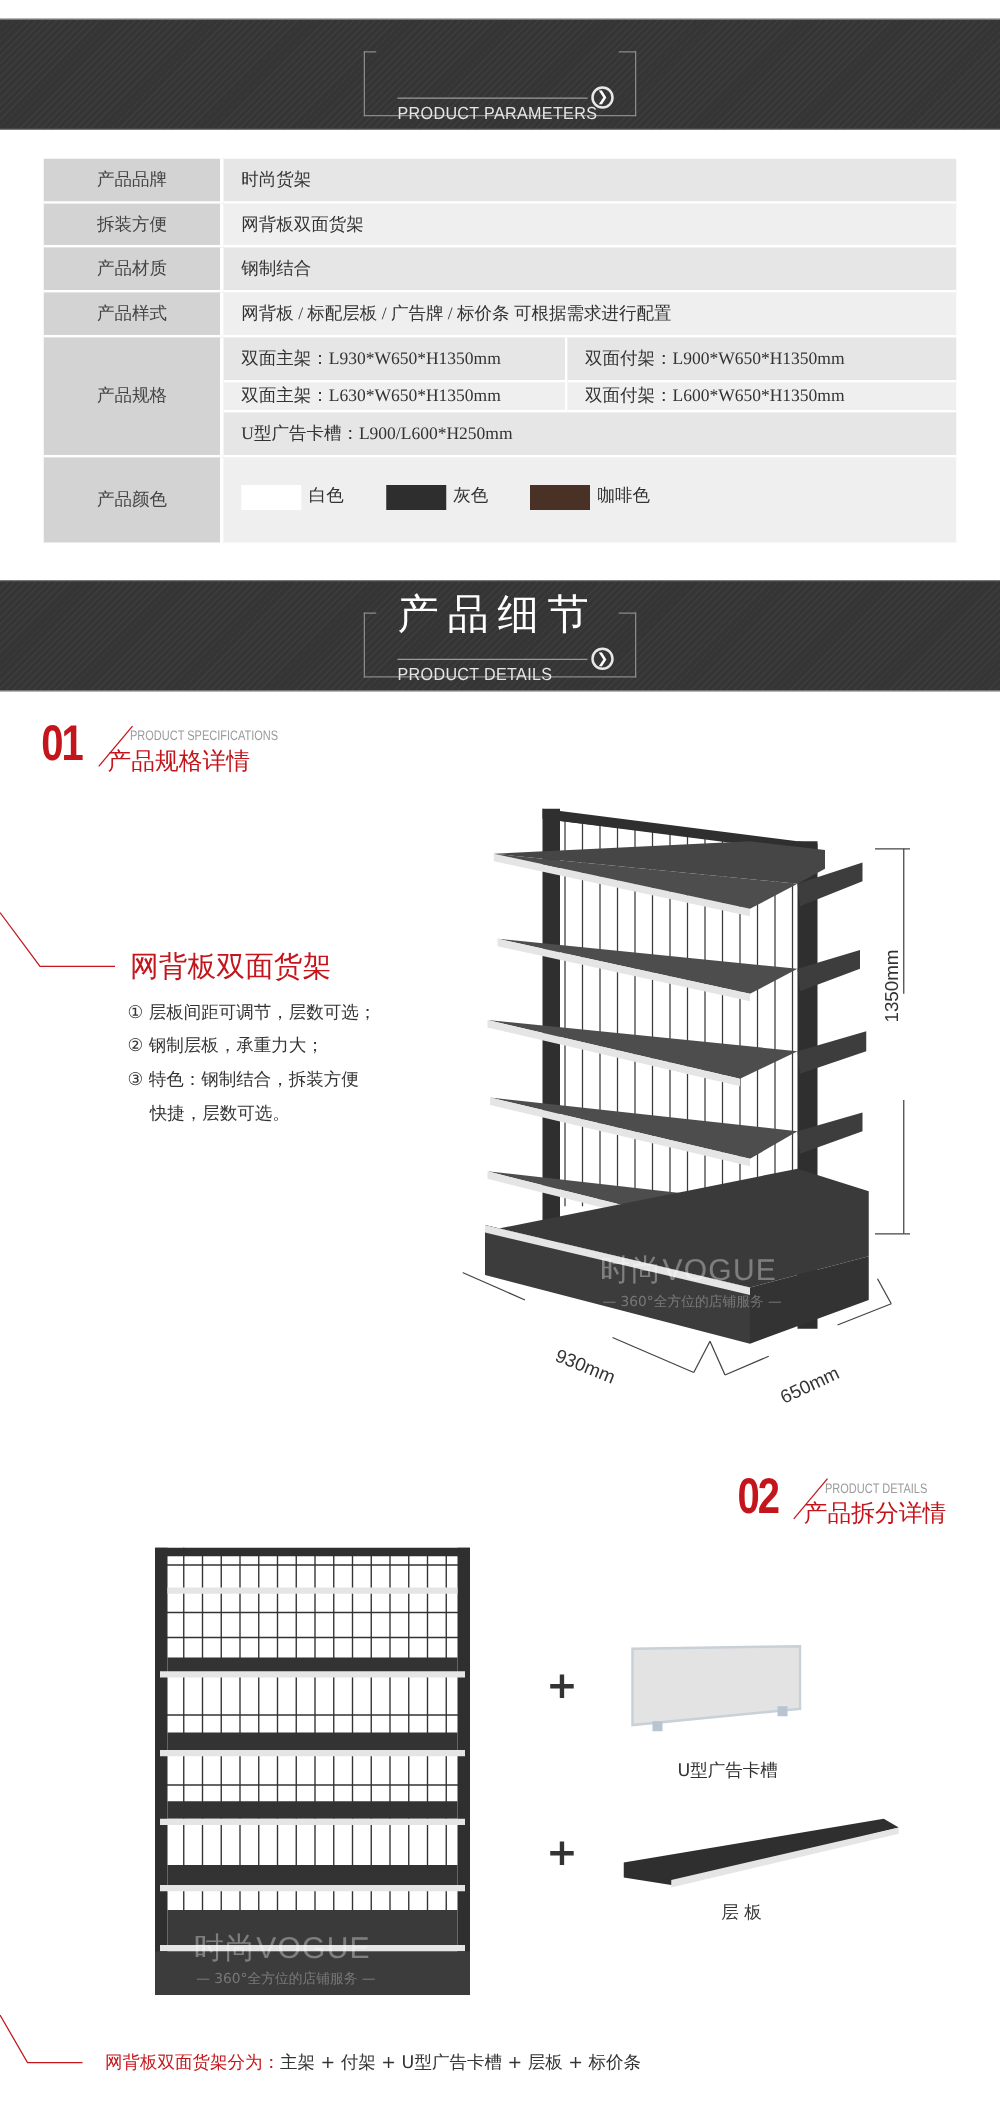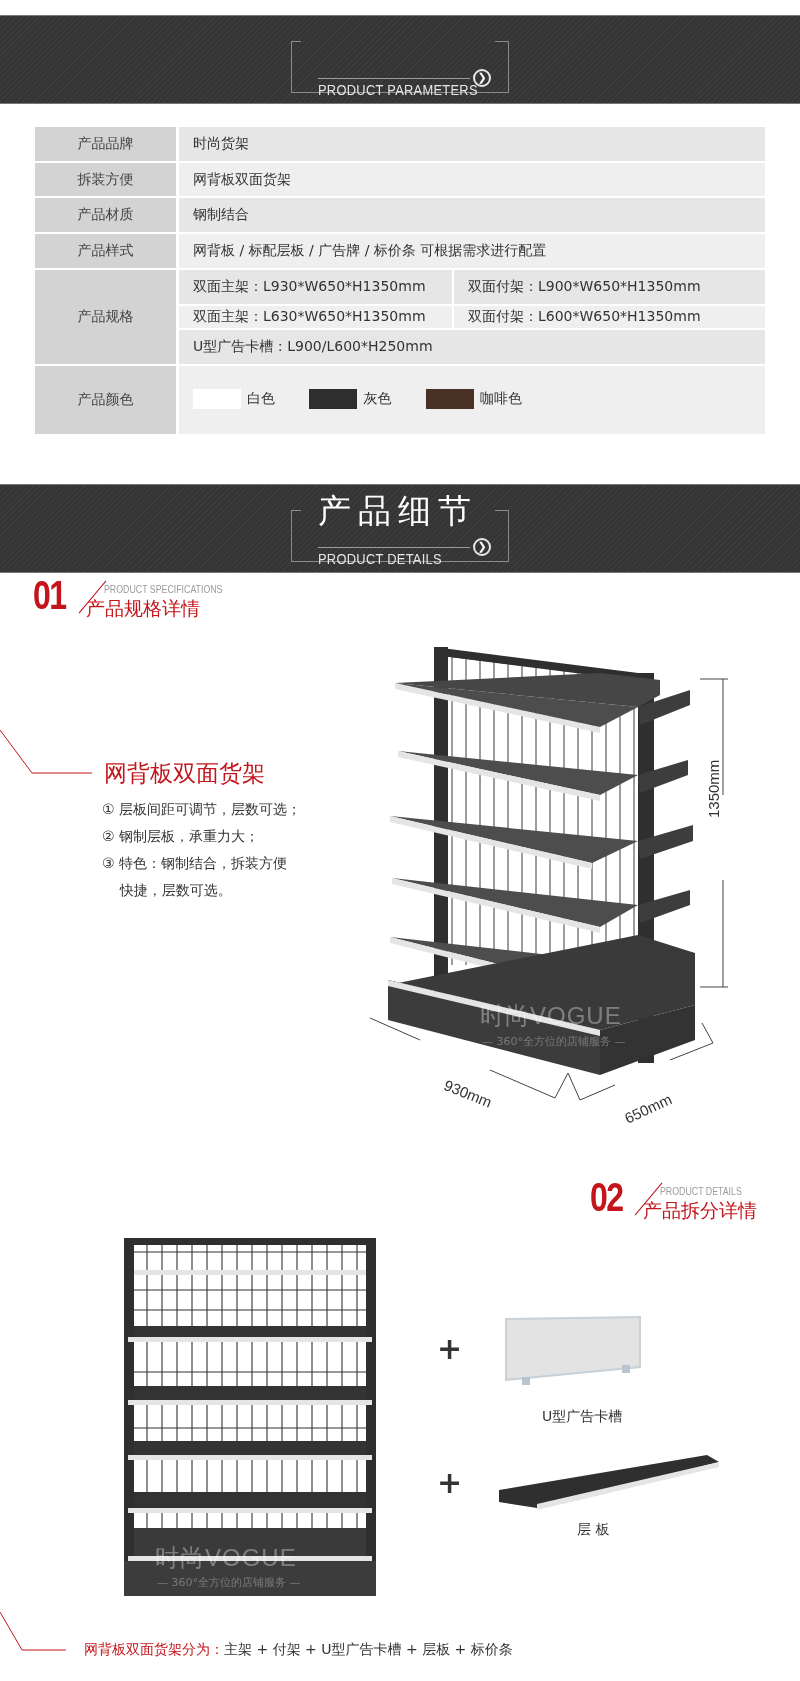--- a/index.html
+++ b/index.html
@@ -12,25 +12,25 @@
   .banner-box::before { content: ""; position: absolute; left: -1px; top: 0; width: 10px; border-top: 1px solid #8a8a8a; }
   .banner-box::after { content: ""; position: absolute; right: -1px; top: 0; width: 14px; border-top: 1px solid #8a8a8a; }
   .banner-cn { position: absolute; left: 318px; top: 4px; color: #fff; font-size: 33px; letter-spacing: 7px; font-weight: normal; white-space: nowrap; }
   .banner-line { position: absolute; left: 318px; top: 62px; width: 152px; border-top: 1px solid #9a9a9a; }
   .banner-en { position: absolute; left: 318px; top: 66px; color: #e6e6e6; font-size: 14px; letter-spacing: 0.3px; white-space: nowrap; font-family: "Liberation Sans", sans-serif; transform: scaleX(0.92); transform-origin: left; }
   .banner-arrow { position: absolute; left: 473px; top: 53px; width: 18px; height: 18px; border: 2px solid #e8e8e8; border-radius: 50%; color: #fff; font-size: 11px; line-height: 14px; text-align: center; font-weight: bold; }
 
   .params { position: absolute; left: 35px; top: 127px; width: 730px; border-collapse: separate; border-spacing: 0; }
   .params td { font-size: 14px; color: #333; vertical-align: middle; border-bottom: 2px solid #fff; }
   .params td.lab { width: 144px; background: #d3d3d3; text-align: center; color: #444; border-right: 3px solid #fff; }
-  .params td.val { background: #e6e6e6; padding-left: 14px; }
+  .params td.val { background: #e6e6e6; padding-left: 14px; font-family: Liberation Serif, serif; }
   .params td.val.alt { background: #efefef; }
   .params td.split { border-right: 2px solid #fff; }
   .swatch { display: inline-block; width: 48px; height: 20px; vertical-align: middle; margin-right: 6px; }
-  .color-item { display: inline-flex; align-items: center; margin-right: 30px; font-size: 14px; }
+  .color-item { display: inline-flex; margin-right: 30px; font-size: 14px; }
 
   .sec-num { position: absolute; color: #c3151b; font-size: 40px; font-weight: bold; font-family: "Liberation Sans", sans-serif; letter-spacing: -2px; transform: scaleX(0.8); transform-origin: left; }
   .sec-en { position: absolute; color: #9b9b9b; font-size: 11px; white-space: nowrap; font-family: "Liberation Sans", sans-serif; transform: scaleX(0.8); transform-origin: left; }
   .sec-cn { position: absolute; color: #c3151b; font-size: 19px; white-space: nowrap; }
   .sec-slash { position: absolute; width: 1px; height: 42px; background: #c3151b; transform: rotate(40deg); }
   .prod-title { position: absolute; left: 104px; top: 758px; color: #c3151b; font-size: 23px; white-space: nowrap; }
   .feature { position: absolute; left: 102px; font-size: 14px; color: #333; white-space: nowrap; }
 
   
   .shelf-area { position: absolute; }
@@ -96,21 +96,21 @@
       </span>
       <span class="color-item">
         <span class="swatch" style="background:#4a3126;"></span>
         <span>咖啡色</span>
       </span>
     </td>
   </tr>
 </tbody>
   </table>
 
-<div class="banner" style="top:484px;">
+<div class="banner" style="top:464px;">
   <div class="banner-box"></div>
   <div class="banner-cn">产品细节</div>
   <div class="banner-line"></div>
   <div class="banner-en">PRODUCT DETAILS</div>
   <div class="banner-arrow">❯</div>
 </div>
 
 <div class="sec-num" style="left:33px; top:573px;">01</div>
 <div class="sec-slash" style="left:92px; top:576px;"></div>
 <div class="sec-en" style="left:104px; top:583px;">PRODUCT SPECIFICATIONS</div>

